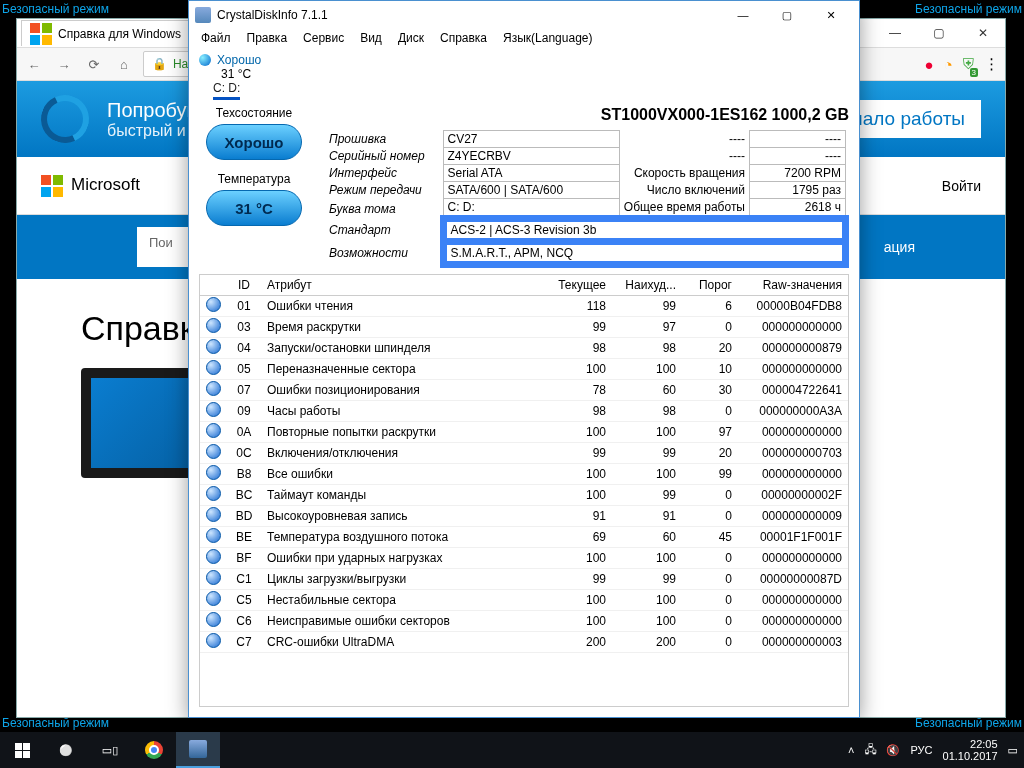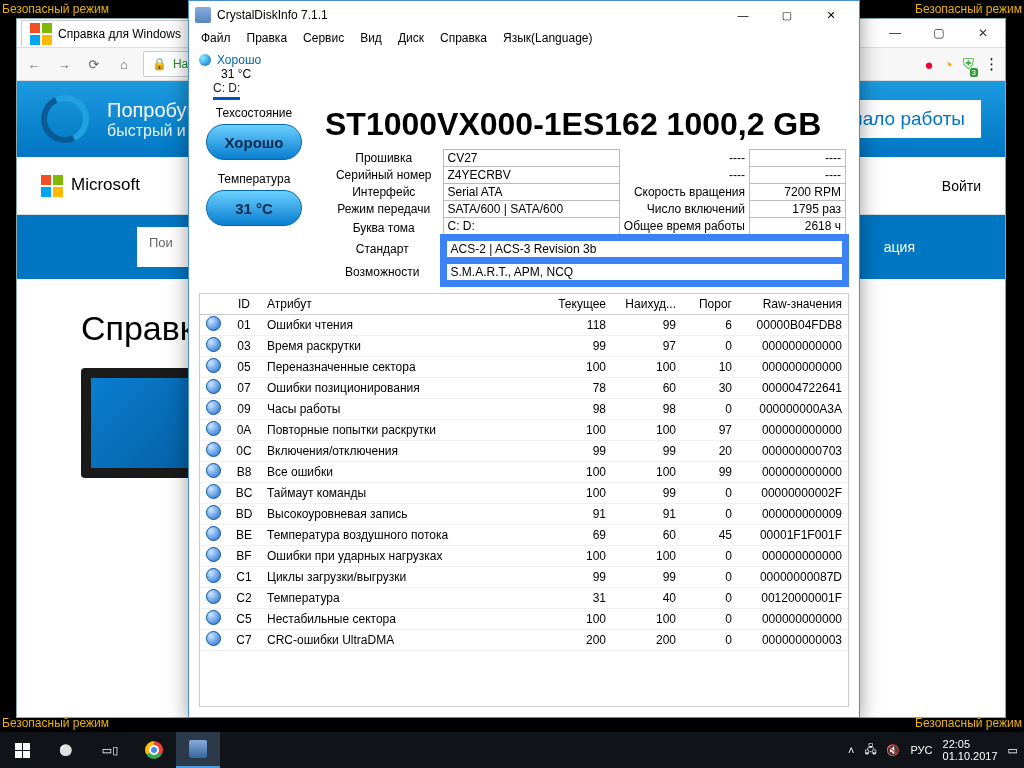--- a/index.html
+++ b/index.html
@@ -1,19 +1,19 @@
 <!DOCTYPE html>
 <html><head>
 <meta charset="utf-8">
 <style>
 * { box-sizing: border-box; margin: 0; padding: 0; font-family: "Segoe UI", Tahoma, sans-serif; }
 body { width: 1024px; height: 768px; background: #000; overflow: hidden; position: relative; }
 
 
-.safemode { position: absolute; color: #eab308; font-size: 12px; text-align: right; }
+.safemode { position: absolute; color: #0ea5e9; font-size: 12px; text-align: right; }
 .safemode.tl { top: 2px; left: 2px; }
 .safemode.tr { top: 2px; right: 2px; }
 .safemode.bl { top: 716px; left: 2px; }
 .safemode.br { top: 716px; right: 2px; }
 
 
 .browser {
   position: absolute; left: 16px; top: 18px; width: 990px; height: 700px;
   background: #fff; border: 1px solid #8aa;
 }
@@ -68,45 +68,45 @@
 .cdi-status .goodline{display:flex;align-items:center;gap:6px;color:#06a;}
 .cdi-status .goodline .dot{width:12px;height:12px;border-radius:50%;background:radial-gradient(circle at 30% 30%,#8ef,#06c);}
 .cdi-drives{font-size:12px;padding:0 24px;color:#222;}
 .cdi-drives .active{border-bottom:3px solid #0452c2;padding-bottom:2px;display:inline-block;}
 
 .cdi-body{display:flex; padding:6px 10px; gap:16px;}
 .cdi-left{width:110px;text-align:center;font-size:12px;}
 .cdi-pill{margin:4px auto;width:96px;height:36px;border-radius:18px;display:flex;align-items:center;justify-content:center;font-weight:700;font-size:15px;}
 .pill-good{background:linear-gradient(#6bd0ff,#0a7dd0);border:1px solid #0568b0;color:#002a50;}
 .cdi-right{flex:1;}
-.modelname{font-size:32px;font-weight:600;text-align:left;margin-bottom:6px;}
+.modelname{font-size:16px;font-weight:600;text-align:right;margin-bottom:6px;}
 .proptable{width:100%;font-size:12px;border-collapse:collapse;}
 .proptable td{padding:1px 4px;white-space:nowrap;}
-.proptable .lbl{text-align:center;width:118px;}
+.proptable .lbl{text-align:left;width:118px;font-style:italic;}
 .proptable .val{border:1px solid #bbb;background:#fff;min-width:120px;}
 .proptable .lbl2{text-align:right;width:130px;}
 .proptable .val2{border:1px solid #bbb;background:#fff;text-align:right;width:96px;}
 .proptable .wideval{border:7px solid #3b82f6;background:#fff;}
 
 
 .smart{flex:1;overflow:auto;margin:0 10px 10px 10px;border:1px solid #ccc;}
 .smart table{width:100%;border-collapse:collapse;font-size:12px;}
 .smart th{background:#fff;border-bottom:1px solid #ccc;padding:3px 6px;text-align:left;font-weight:400;position:sticky;top:0;}
 .smart th.c,.smart td.c{text-align:center;}
 .smart th.r,.smart td.r{text-align:right;}
 .smart td{padding:1px 6px;border-bottom:1px solid #f0f0f0;}
 .orb{width:15px;height:15px;border-radius:50%;background:radial-gradient(circle at 30% 30%,#cde6ff,#1a6ad0);display:inline-block;border:1px solid #0a5aa8;}
 
 
 .taskbar{position:absolute;left:0;bottom:0;width:1024px;height:36px;background:#101318;display:flex;align-items:center;color:#fff;font-size:11px;}
 .taskbar .tb{width:44px;height:36px;display:flex;align-items:center;justify-content:center;}
 .taskbar .winlogo{display:grid;grid-template-columns:7px 7px;grid-template-rows:7px 7px;gap:1px;}
 .taskbar .winlogo span{background:#fff;}
 .taskbar .tray{margin-left:auto;display:flex;align-items:center;gap:10px;padding-right:6px;}
-.taskbar .clock{text-align:left;line-height:1.1;}
+.taskbar .clock{text-align:right;line-height:1.1;}
 .taskbar .task-active{background:#2a3a4a;border-bottom:2px solid #4aa0e0;}
 .chrome-ico{width:18px;height:18px;border-radius:50%;background:conic-gradient(#ea4335 0 120deg,#34a853 120deg 240deg,#fbbc05 240deg 360deg);position:relative;}
 .chrome-ico::after{content:"";position:absolute;inset:4px;border-radius:50%;background:#4285f4;border:2px solid #fff;}
 .cdi-ico{width:18px;height:18px;background:linear-gradient(#8ad,#369);border-radius:2px;}
 </style>
 </head>
 <body>
 
 <div class="safemode tl">Безопасный режим</div>
 <div class="safemode tr">Безопасный режим</div>
@@ -293,20 +293,29 @@
             <td class="c"><span class="orb"></span></td>
   <td class="c">03</td>
             <td>Время раскрутки</td>
             <td class="r">99</td>
             <td class="r">97</td>
             <td class="r">0</td>
             <td class="r">000000000000</td>
           </tr>
           <tr>
             <td class="c"><span class="orb"></span></td>
+  <td class="c">04</td>
+            <td>Запуски/остановки шпинделя</td>
+            <td class="r">98</td>
+            <td class="r">98</td>
+            <td class="r">20</td>
+            <td class="r">000000000879</td>
+          </tr>
+          <tr>
+            <td class="c"><span class="orb"></span></td>
   <td class="c">05</td>
             <td>Переназначенные сектора</td>
             <td class="r">100</td>
             <td class="r">100</td>
             <td class="r">10</td>
             <td class="r">000000000000</td>
           </tr>
           <tr>
             <td class="c"><span class="orb"></span></td>
   <td class="c">07</td>
@@ -392,31 +401,31 @@
             <td class="c"><span class="orb"></span></td>
   <td class="c">C1</td>
             <td>Циклы загрузки/выгрузки</td>
             <td class="r">99</td>
             <td class="r">99</td>
             <td class="r">0</td>
             <td class="r">00000000087D</td>
           </tr>
           <tr>
             <td class="c"><span class="orb"></span></td>
-  <td class="c">C2</td>
-            <td>Температура</td>
-            <td class="r">31</td>
-            <td class="r">40</td>
-            <td class="r">0</td>
-            <td class="r">00120000001F</td>
-          </tr>
-          <tr>
-            <td class="c"><span class="orb"></span></td>
   <td class="c">C5</td>
             <td>Нестабильные сектора</td>
+            <td class="r">100</td>
+            <td class="r">100</td>
+            <td class="r">0</td>
+            <td class="r">000000000000</td>
+          </tr>
+          <tr>
+            <td class="c"><span class="orb"></span></td>
+  <td class="c">C6</td>
+            <td>Неисправимые ошибки секторов</td>
             <td class="r">100</td>
             <td class="r">100</td>
             <td class="r">0</td>
             <td class="r">000000000000</td>
           </tr>
           <tr>
             <td class="c"><span class="orb"></span></td>
   <td class="c">C7</td>
             <td>CRC-ошибки UltraDMA</td>
             <td class="r">200</td>

